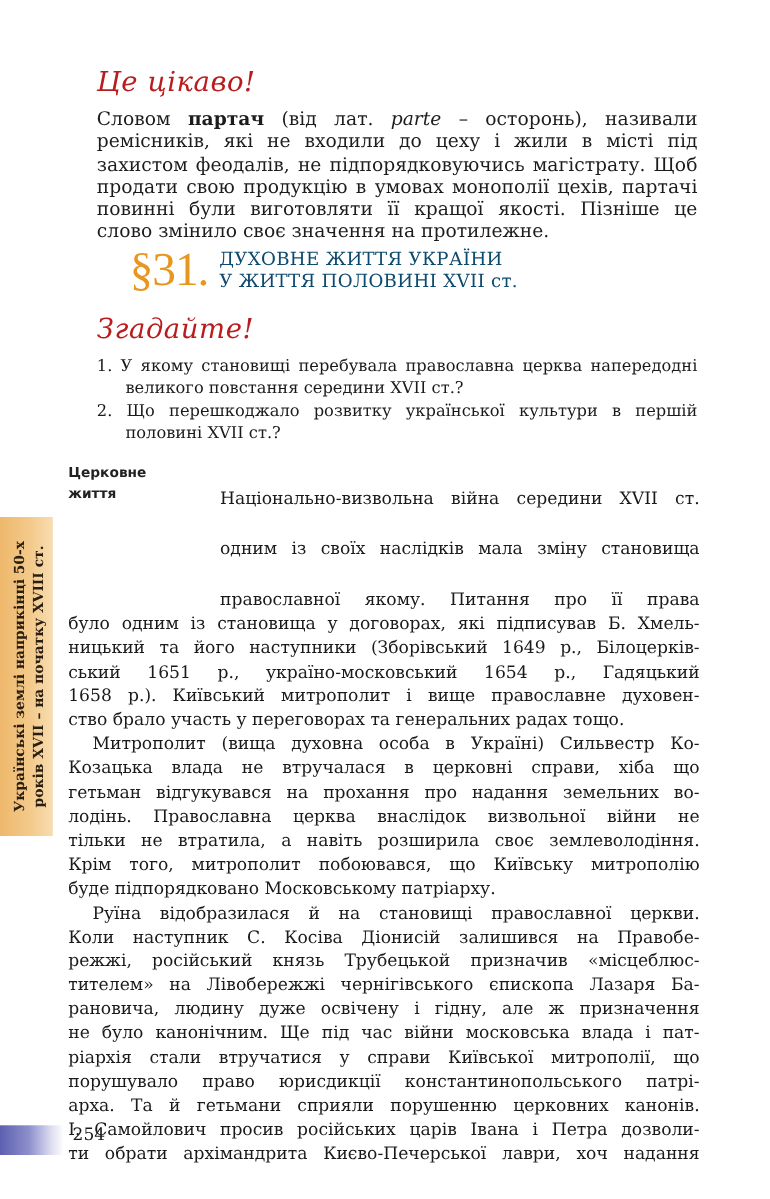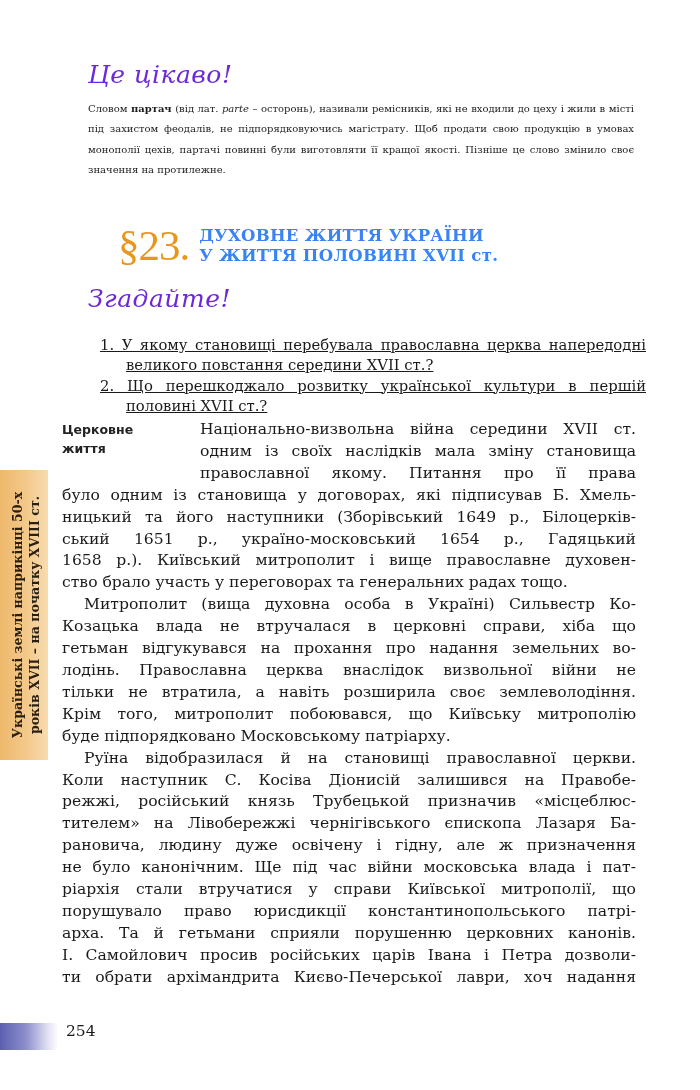--- a/index.html
+++ b/index.html
@@ -4,61 +4,61 @@
 <style>
   html, body { margin: 0; padding: 0; }
   body {
     width: 700px; height: 1090px; background: #ffffff; position: relative;
     overflow: hidden; color: #1a1a1a;
     font-family: "DejaVu Serif", "Liberation Serif", serif;
   }
   .script-heading {
     position: absolute; left: 88px;
     font-family: "DejaVu Serif", serif; font-style: italic;
-    font-size: 25px; color: #6d28d9; letter-spacing: 0.5px;
+    font-size: 25px; color: #b91c1c; letter-spacing: 0.5px;
   }
   #interesting-title { top: 60px; }
   #remember-title { top: 284px; }
 
   .body-text {
-    position: absolute; font-size: 10px; line-height: 20.3px;
+    position: absolute; font-size: 17px; line-height: 20.3px;
     text-align: justify; color: #1c1c1c;
   }
   #interesting-text { left: 88px; top: 99px; width: 546px; }
   #interesting-text b { font-weight: bold; }
   #interesting-text i { font-style: italic; }
 
   #para-heading {
     position: absolute; left: 118px; top: 226px; display: flex; align-items: center;
   }
   #para-number {
     font-family: "Liberation Serif", serif; font-size: 43px; color: #e8961e;
     line-height: 40px; margin-right: 10px; letter-spacing: -1px;
   }
   #para-title {
-    font-family: "DejaVu Serif", serif; font-weight: bold; font-size: 16.5px;
-    line-height: 20px; color: #3b82f6; letter-spacing: 0.3px;
+    font-family: "DejaVu Serif", serif; font-weight: normal; font-size: 16.5px;
+    line-height: 20px; color: #0c4a6e; letter-spacing: 0.3px;
   }
 
-  #questions { position: absolute; left: 88px; top: 323px; width: 546px; margin: 12px; padding: 0; list-style: none; text-decoration: underline; }
+  #questions { position: absolute; left: 88px; top: 323px; width: 546px; margin: 0; padding: 0; list-style: none; }
   #questions li {
     font-size: 14.8px; line-height: 20.3px; text-align: justify;
     padding-left: 26px; text-indent: -26px;
   }
 
   #margin-label {
     position: absolute; left: 62px; top: 420px; width: 100px;
     font-family: "DejaVu Sans", sans-serif; font-weight: bold; font-size: 12.5px;
     line-height: 19px; color: #222;
   }
 
   #main-text { position: absolute; left: 62px; top: 419px; width: 574px; }
   .p-line { font-size: 15.6px; line-height: 21.9px; text-align: justify; text-align-last: justify; white-space: nowrap; }
   .p-line.last { text-align-last: left; }
-  .p-line.indent { padding-left: 138px; }
+  .p-line.indent { padding-left: 138px; margin-top: 24px; }
   .p-line.first-indent { text-indent: 22px; }
 
   #side-tab {
     position: absolute; left: 0; top: 470px; width: 48px; height: 290px;
     background: linear-gradient(to right, #eeb86c 0%, #f3c98a 55%, #f8dcb0 100%);
   }
   #side-tab-text {
     position: absolute; left: 4px; top: 470px; width: 290px; height: 44px;
     transform-origin: 0 0; transform: translate(0, 290px) rotate(-90deg);
     font-family: "DejaVu Serif", serif; font-weight: bold; font-size: 12.6px;
@@ -76,21 +76,21 @@
   }
 </style>
 </head>
 <body>
 
 <div id="interesting-title" class="script-heading">Це цікаво!</div>
 
 <div id="interesting-text" class="body-text"><span>Словом </span><b>партач</b><span> (від лат. </span><i>parte</i><span> – осторонь), називали ремісників, які не входили до цеху і жили в місті під захистом феодалів, не підпорядковуючись магістрату. Щоб продати свою продукцію в умовах монополії цехів, партачі повинні були виготовляти її кращої якості. Пізніше це слово змінило своє значення на протилежне.</span></div>
 
 <div id="para-heading">
-  <div id="para-number">§23.</div>
+  <div id="para-number">§31.</div>
   <div id="para-title">
     <div>ДУХОВНЕ ЖИТТЯ УКРАЇНИ</div>
     <div>У ЖИТТЯ ПОЛОВИНІ XVII ст.</div>
   </div>
 </div>
 
 <div id="remember-title" class="script-heading">Згадайте!</div>
 
 <ol id="questions">
   <li>1. У якому становищі перебувала православна церква напередодні великого повстання середини XVII ст.?</li>

